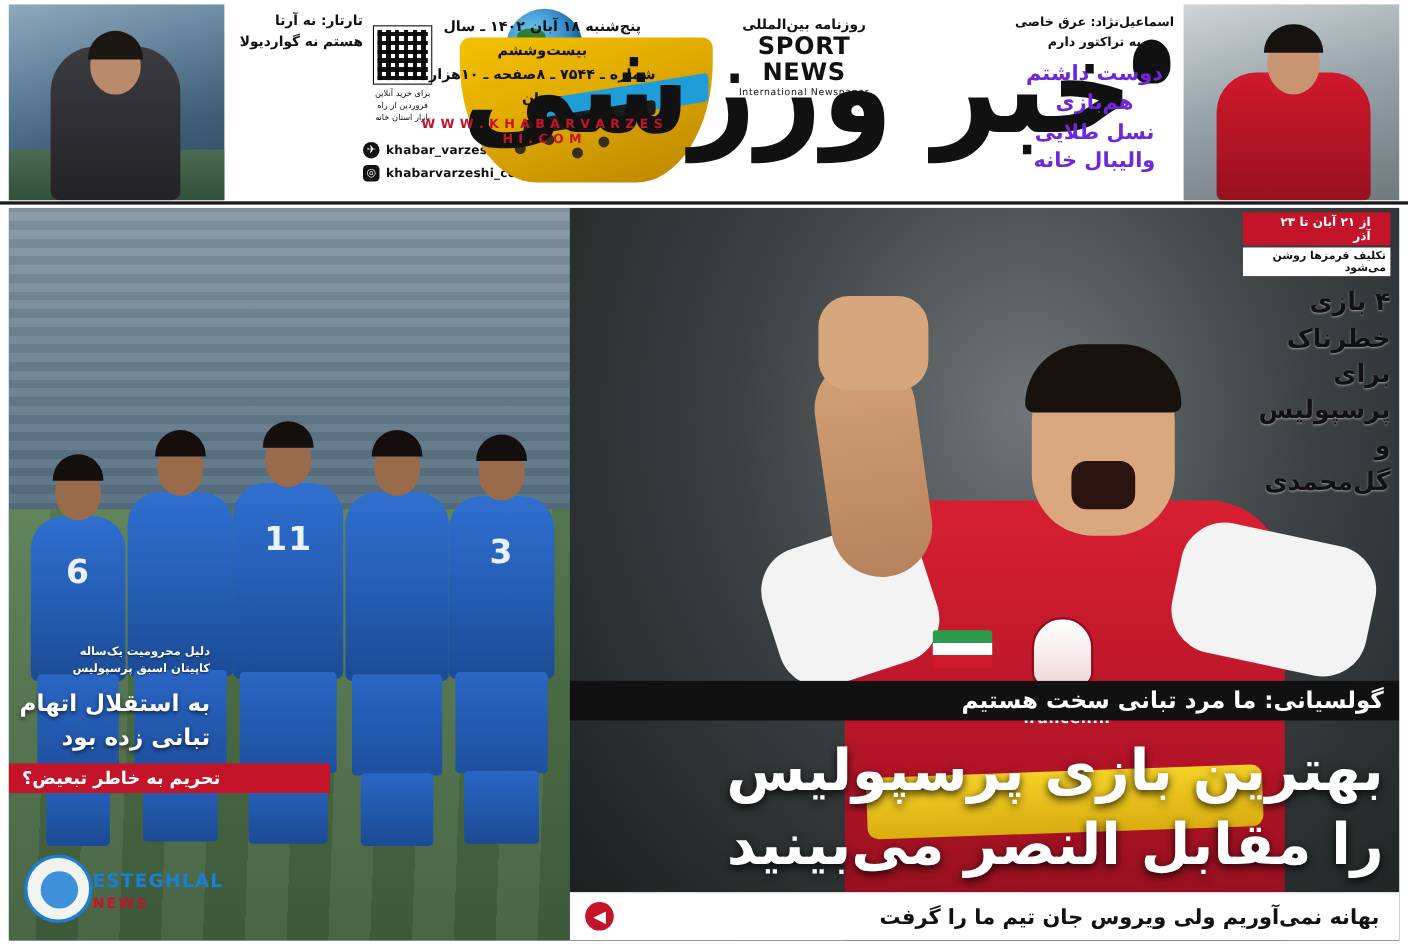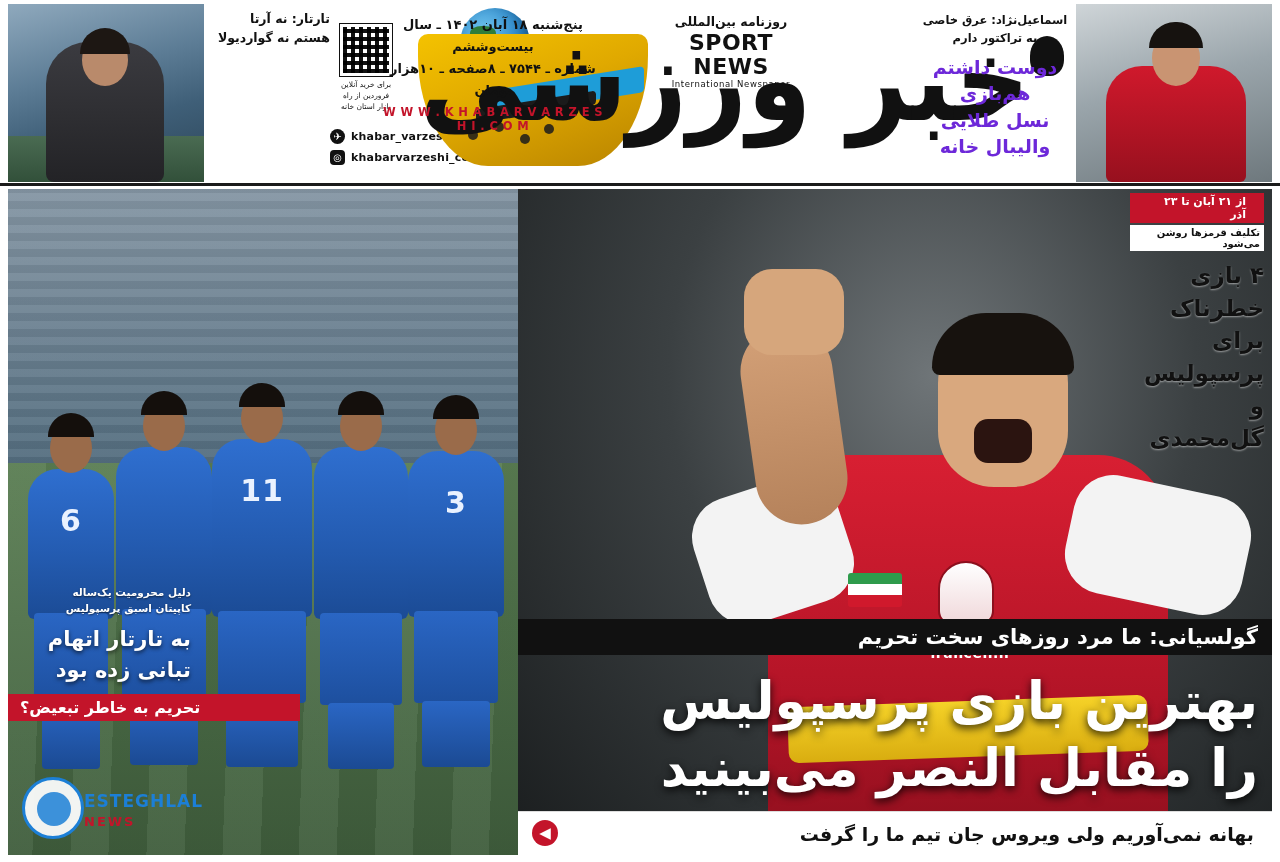--- a/index.html
+++ b/index.html
@@ -551,21 +551,21 @@
           <span class="sox"></span>
         </div>
       </div>
 
       <div class="lp-caption">
         <div class="small">
           <div>دلیل محرومیت یک‌ساله</div>
           <div>کاپیتان اسبق پرسپولیس</div>
         </div>
         <div class="big">
-          <div>به تارتار اتهام</div>
+          <div>به استقلال اتهام</div>
           <div>تبانی زده بود</div>
         </div>
       </div>
 
       <div class="lp-redbar">
         <span>تحریم به خاطر تبعیض؟</span>
       </div>
 
 
       <div class="esteghlal-logo">
@@ -597,21 +597,21 @@
         <span class="red-strip">از ۲۱ آبان تا ۲۳ آذر</span>
         <span class="black-strip">تکلیف قرمز‌ها روشن می‌شود</span>
         <div class="lines">
           <div>۴ بازی خطرناک</div>
           <div>برای پرسپولیس</div>
           <div>و گل‌محمدی</div>
         </div>
       </div>
 
       <div class="rp-blackbar">
-        <span>گولسیانی: ما مرد روزهای سخت تحریم</span>
+        <span>گولسیانی: ما مرد تبانی سخت هستیم</span>
       </div>
 
       <div class="rp-head-lines">
         <div class="ln">بهترین بازی پرسپولیس</div>
         <div class="ln">را مقابل النصر می‌بینید</div>
       </div>
 
       <div class="rp-footer">
         <span>بهانه نمی‌آوریم ولی ویروس جان تیم ما را گرفت</span>
         <div class="rp-arrow">◀</div>

